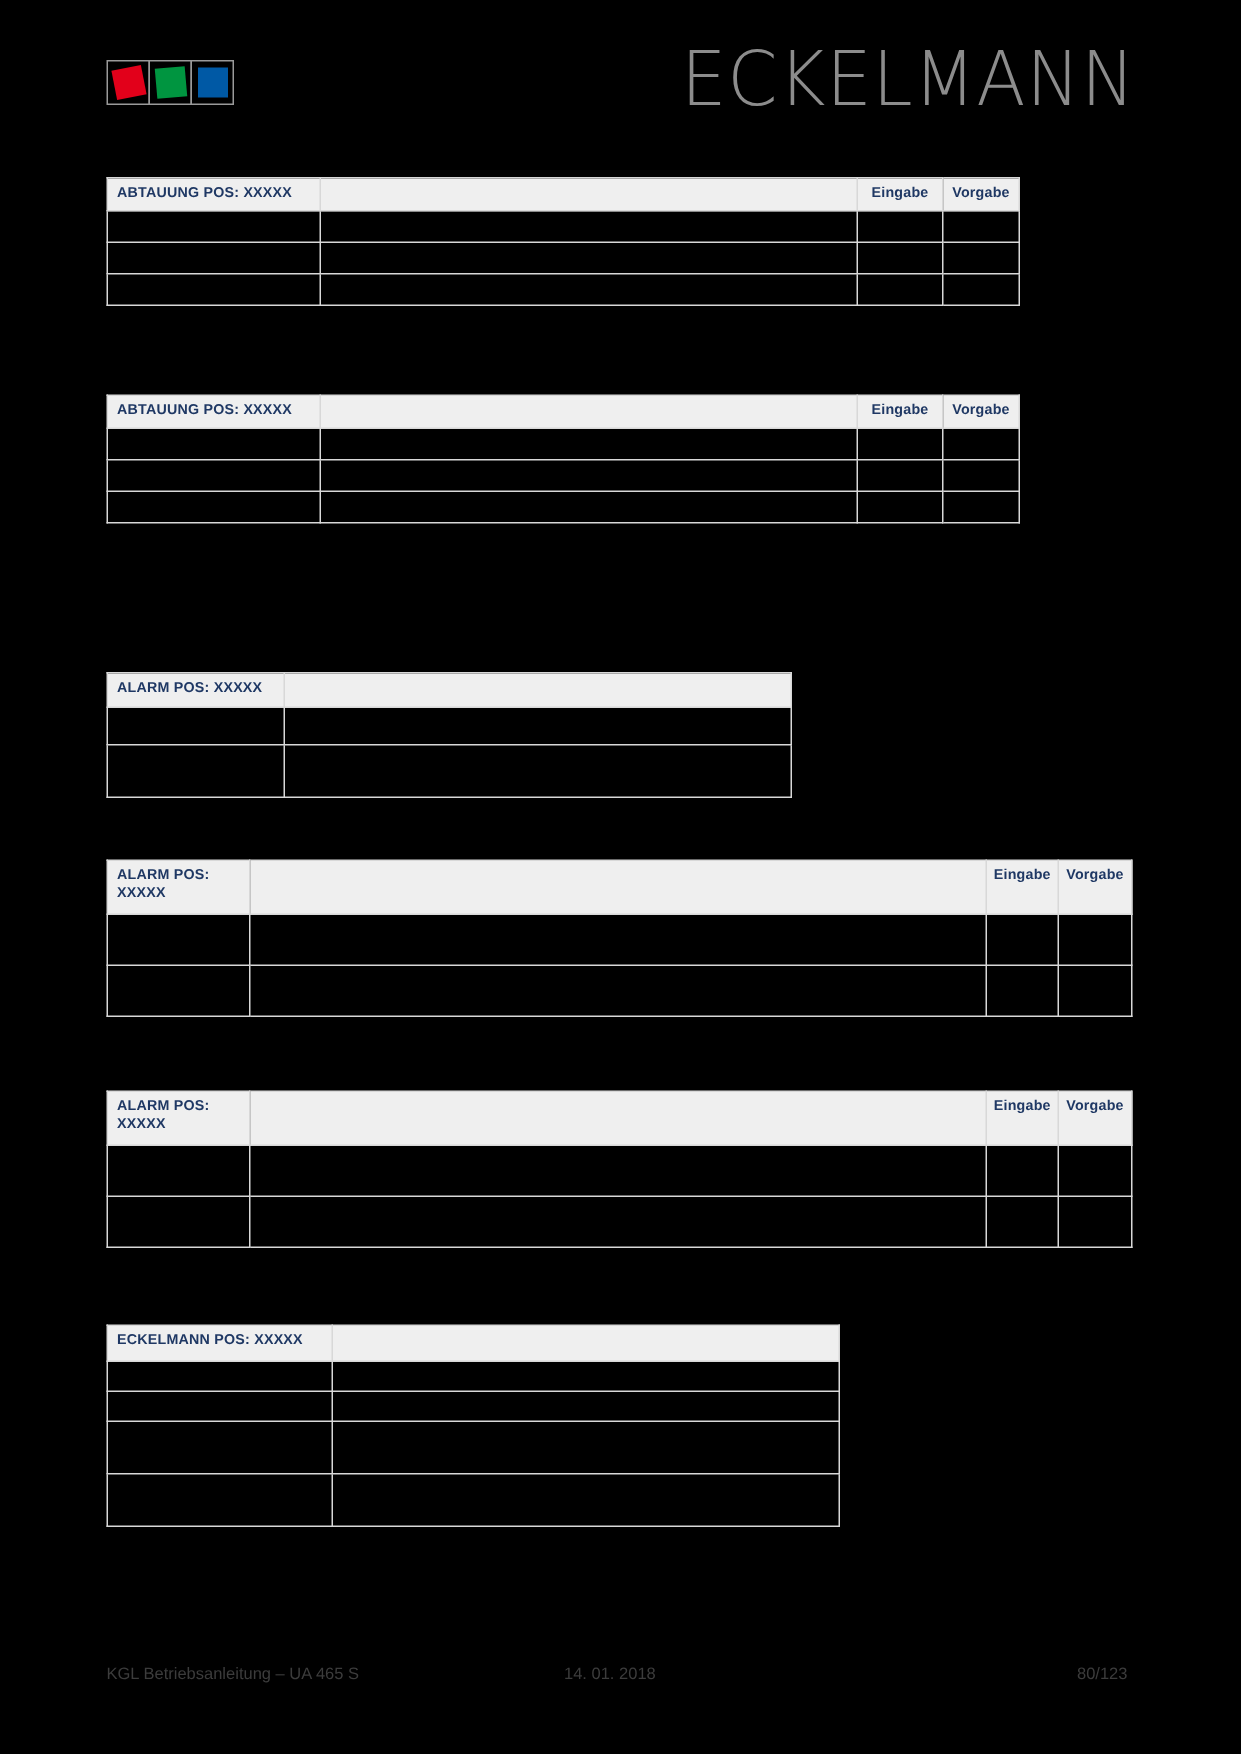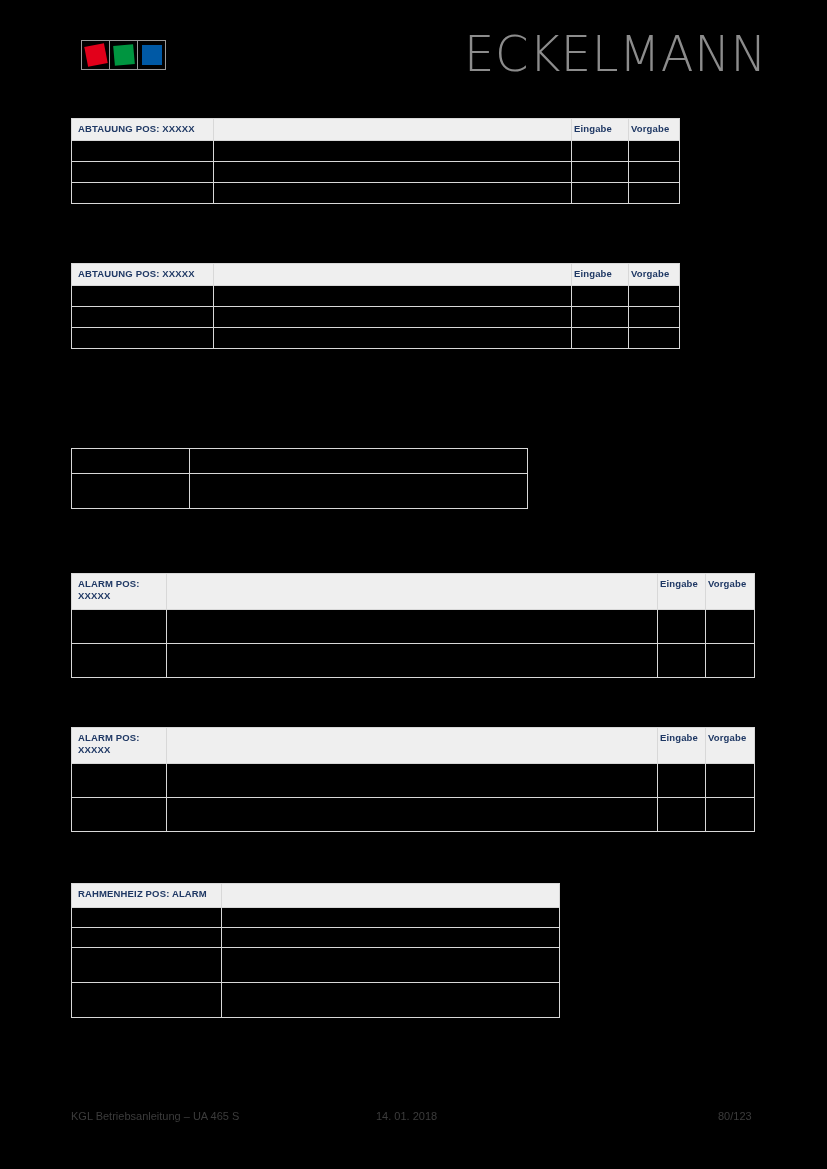--- a/index.html
+++ b/index.html
@@ -11,21 +11,21 @@
     width: 827px;
     height: 1169px;
     position: relative;
     overflow: hidden;
     font-family: "Liberation Sans", sans-serif;
   }
 
   
   .header {
     position: absolute;
-    left: 10px; top: 0;
+    left: 0; top: 0;
     width: 815px; height: 100px; text-align: right;
   }
   .logo-mark {
     position: absolute;
     left: 71px; top: 40px;
     display: flex;
     gap: 0;
   }
   .logo-box {
     width: 29px; height: 30px;
@@ -76,21 +76,21 @@
     background: #efefef;
     color: #1f3864;
     font-weight: bold;
     font-size: 9.5px;
     letter-spacing: 0.15px;
     padding: 4px 5px 4px 6px;
     vertical-align: top;
     line-height: 11.5px;
   }
   .doc-table tr.hdr td.num {
-    text-align: left;
+    text-align: center;
     padding-left: 2px;
     padding-right: 2px;
   }
   .doc-table tr.body td {
     background: #000000;
   }
 
   
   #t1 { left: 71px; top: 118px;  width: 609px; }
   #t2 { left: 71px; top: 263px;  width: 609px; }
@@ -199,20 +199,24 @@
           <td></td>
         </tr>
       </tbody>
     </table>
     <table class="doc-table" id="t3">
       <colgroup>
         <col style="width: 118px;">
         <col>
       </colgroup>
       <tbody>
+        <tr class="hdr" style="height: 23px;">
+          <td>ALARM POS: XXXXX</td>
+          <td></td>
+        </tr>
         <tr class="body" style="height: 25px;">
           <td></td>
           <td></td>
         </tr>
         <tr class="body" style="height: 35px;">
           <td></td>
           <td></td>
         </tr>
       </tbody>
     </table>
@@ -272,21 +276,21 @@
         </tr>
       </tbody>
     </table>
     <table class="doc-table" id="t6">
       <colgroup>
         <col style="width: 150px;">
         <col>
       </colgroup>
       <tbody>
         <tr class="hdr" style="height: 24px;">
-          <td>RAHMENHEIZ POS: ALARM</td>
+          <td>ECKELMANN POS: XXXXX</td>
           <td></td>
         </tr>
         <tr class="body" style="height: 20px;">
           <td></td>
           <td></td>
         </tr>
         <tr class="body" style="height: 20px;">
           <td></td>
           <td></td>
         </tr>

